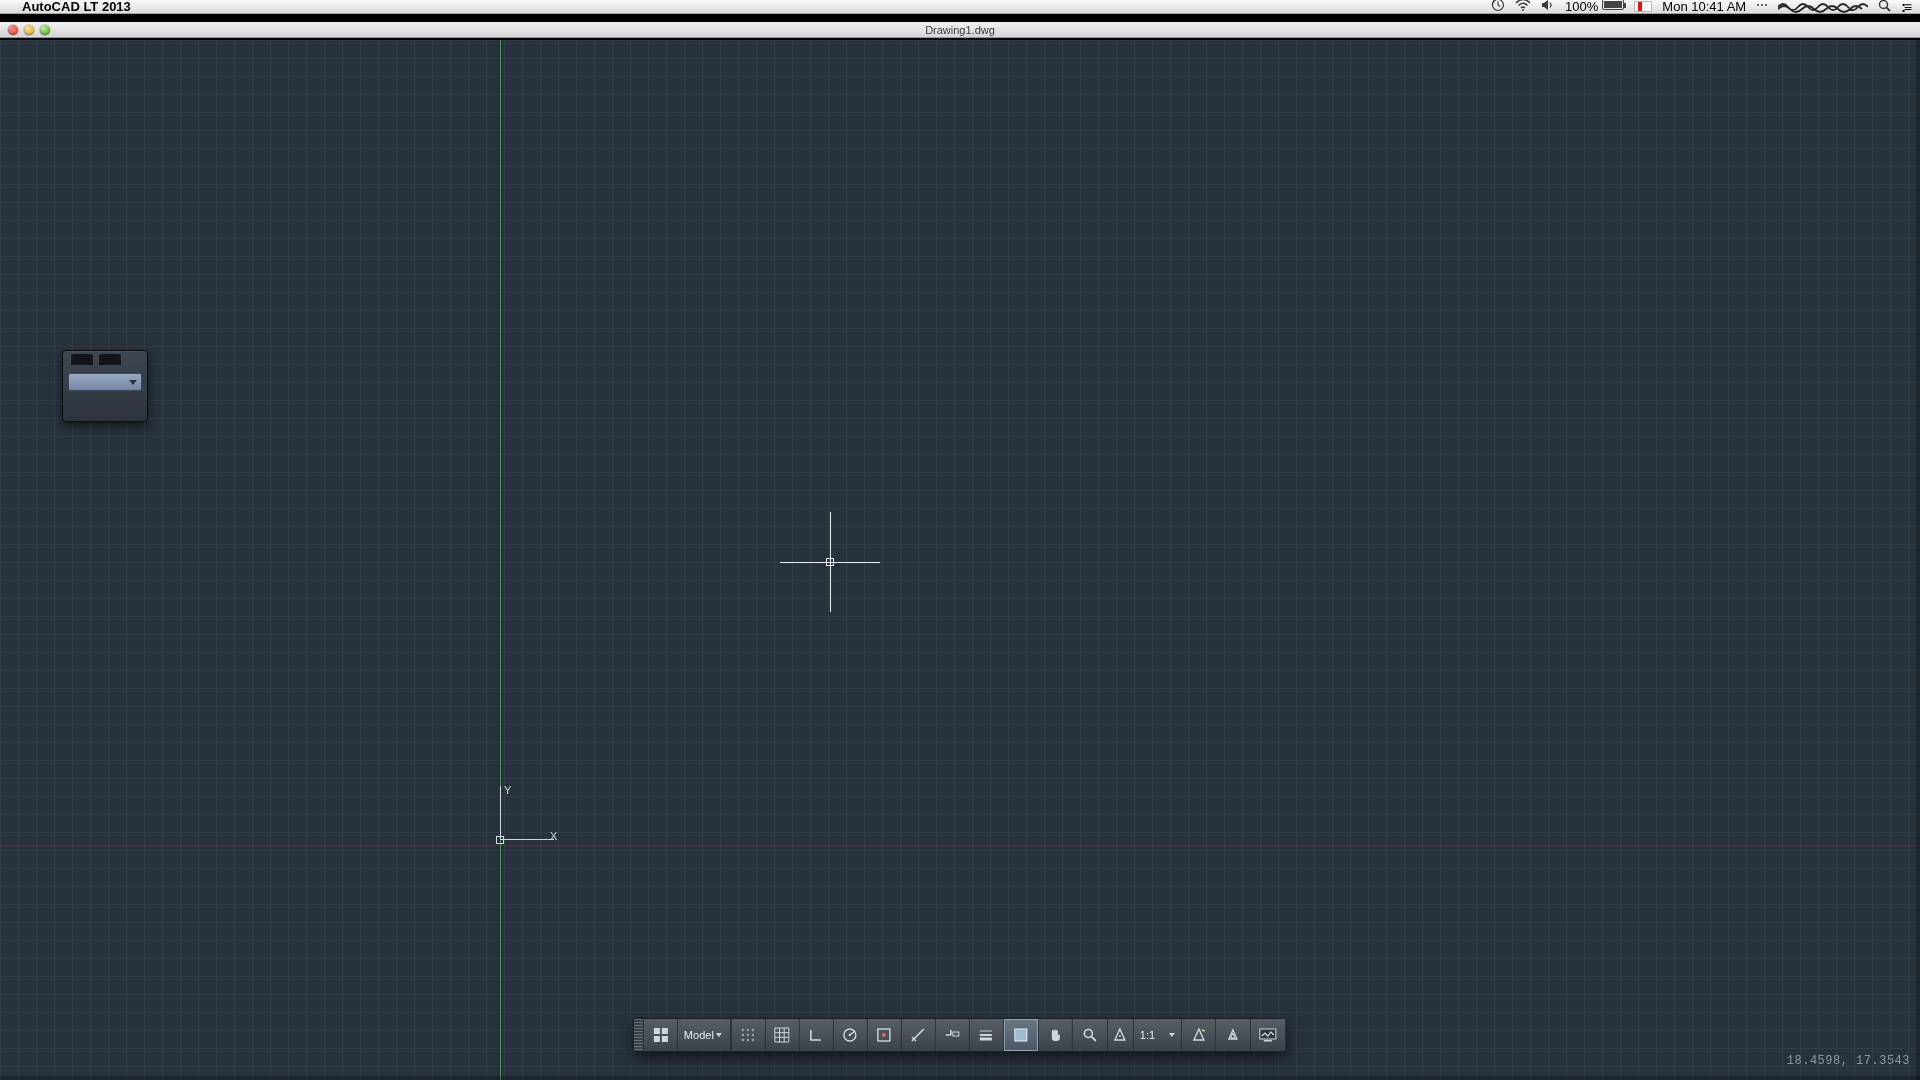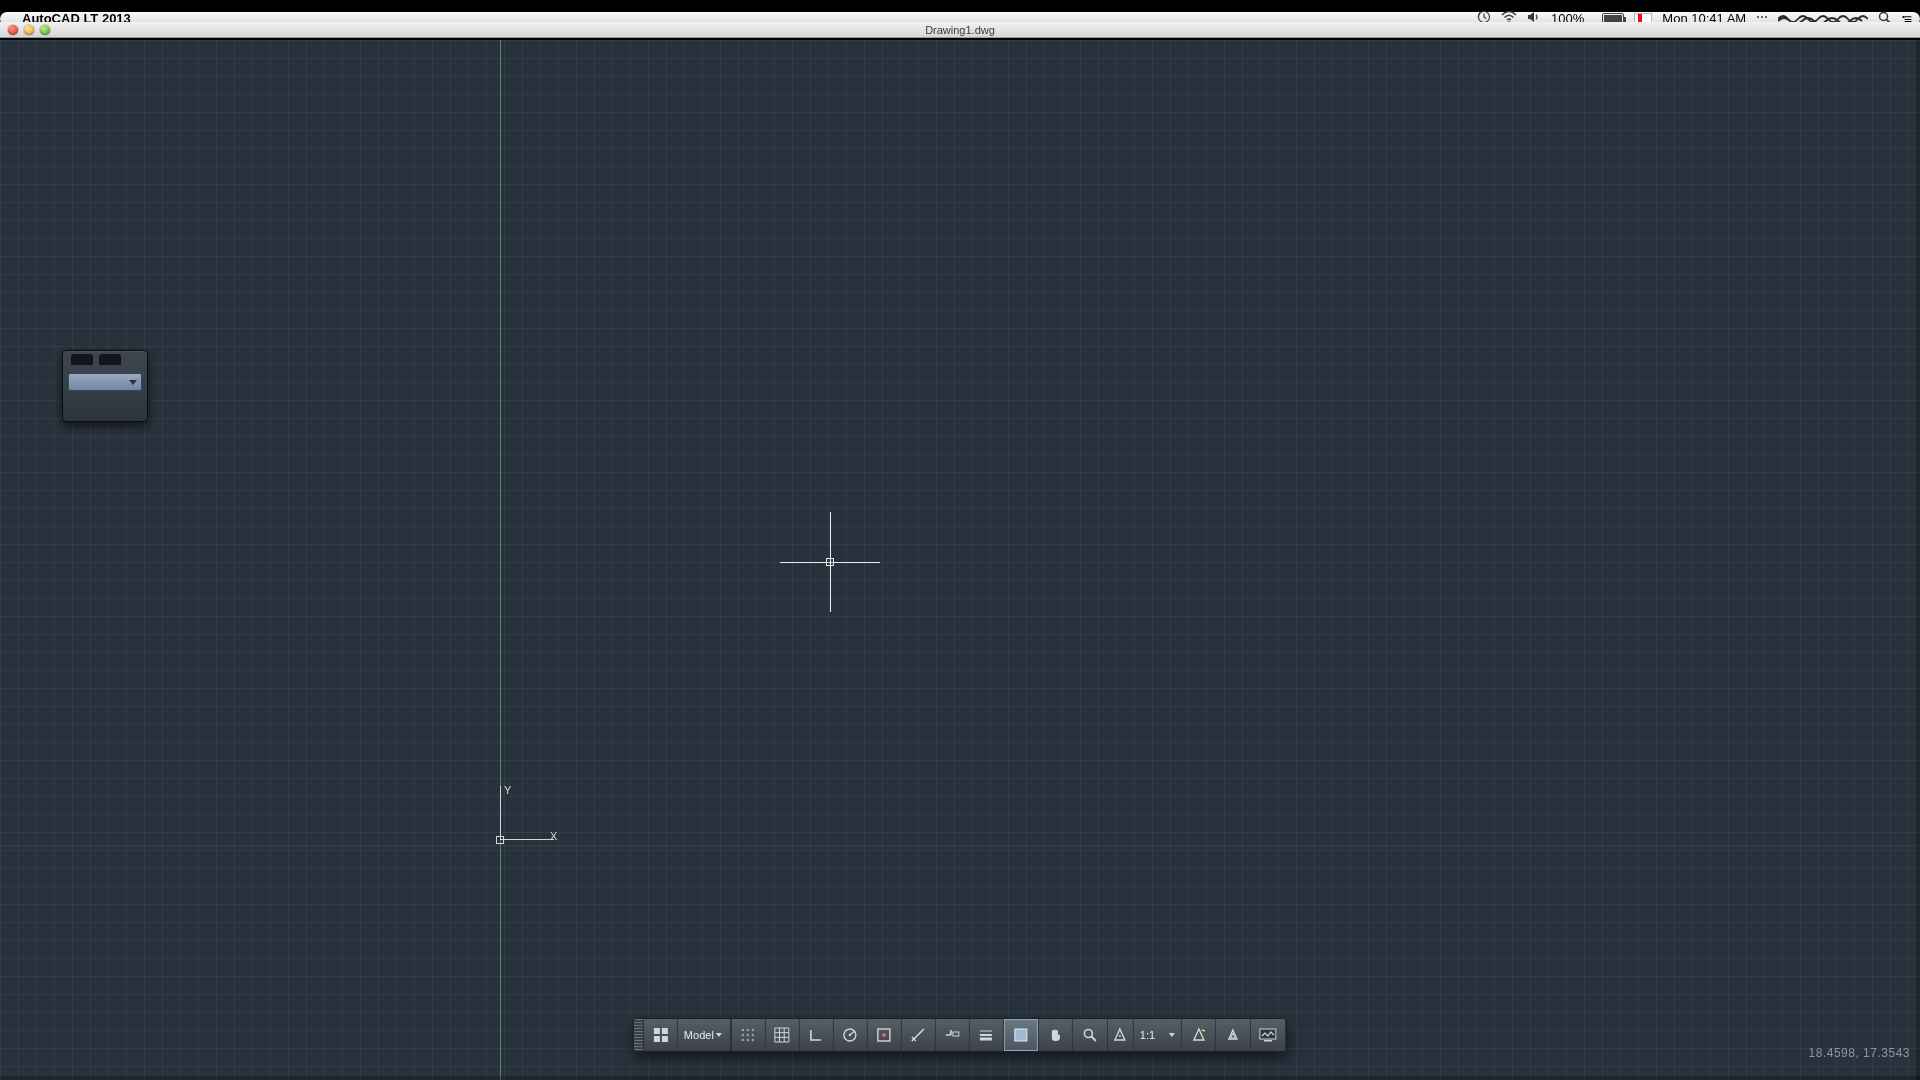--- a/index.html
+++ b/index.html
@@ -1,30 +1,30 @@
 <!DOCTYPE html>
 <html><head>
 <meta charset="utf-8">
 <style>
 * { margin: 0; padding: 0; box-sizing: border-box; font-family: "Lucida Grande", "Helvetica Neue", Arial, sans-serif; }
 html, body { width: 1920px; height: 1080px; overflow: hidden; background: #000; }
 
 
 .menubar {
-  position: absolute; top: 12px; left: 0; right: 0; height: 14px;
+  position: absolute; top: 0; left: 0; right: 0; height: 14px;
   background: linear-gradient(#fafafa,#dcdcdc);
   border-bottom: 1px solid #a5a5a5;
-  display: flex; align-items: center; font-size: 13px; color: #000; border-radius: 8px;
+  display: flex; align-items: center; font-size: 13px; color: #000;
 }
 .menubar .left { display:flex; align-items:center; gap:12px; padding-left:10px; }
 .menubar .right { margin-left:auto; display:flex; align-items:center; gap:10px; padding-right:10px; }
 .menubar .appname { font-weight:700; }
 .apple { font-size:15px; line-height:1; }
 .menu-ico { font-size:13px; color:#3a3a3a; }
-.batt { display:inline-flex; align-items:center; gap:18px; }
+.batt { display:inline-flex; align-items:flex-start; gap:4px; }
 .batt-shell { width:22px; height:11px; border:1px solid #444; border-radius:2px; position:relative; }
 .batt-shell::after { content:""; position:absolute; right:-3px; top:3px; width:2px; height:5px; background:#444; }
 .batt-fill { position:absolute; inset:1px; background:#444; }
 .flag { width:18px; height:11px; background:#fff; border:1px solid #bbb; position:relative; display:inline-block;}
 .flag::before { content:""; position:absolute; left:3px; top:0; bottom:0; width:4px; background:#e11; }
 .scribble { width:90px; height:12px; display:inline-block; }
 .listmenu { display:inline-flex; align-items:center; font-size:14px; font-weight:700; letter-spacing:-2px;}
 
 
 .titlebar {
@@ -110,21 +110,21 @@
 .modelbtn{
   width:auto; padding:0 8px 0 6px; font-size:11px; color:#e6ebef;
   background:linear-gradient(#565e66,#3b424a);
   display:flex;align-items:center;border-right:1px solid #2a3035;
 }
 .modelbtn .tri,.scalebtn .tri{width:0;height:0;border-left:3px solid transparent;border-right:3px solid transparent;border-top:4px solid #cfd6dc;margin-left:2px;}
 .scalebtn{ width:auto; padding:0 6px; gap:12px; display:flex;align-items:center;font-size:11px;color:#e6ebef;background:linear-gradient(#565e66,#3b424a);border-right:1px solid #2a3035;}
 .btn svg{display:block;}
 
 
-.coords { position:absolute; right:10px; bottom:20px; color:#8b97a1; font-size:12px; letter-spacing:.5px; font-family:Liberation Sans, sans-serif;}
+.coords { position:absolute; right:10px; bottom:12px; color:#8b97a1; font-size:12px; letter-spacing:.5px; font-family:Liberation Mono, monospace;}
 
 
 .sb-v{position:absolute; right:0; top:0; bottom:0; width:4px; background:rgba(0,0,0,.25);}
 .sb-h{position:absolute; left:0; right:0; bottom:0; height:4px; background:rgba(0,0,0,.25);}
 </style>
 </head>
 <body>
 
 <div class="menubar">
   <div class="left">

